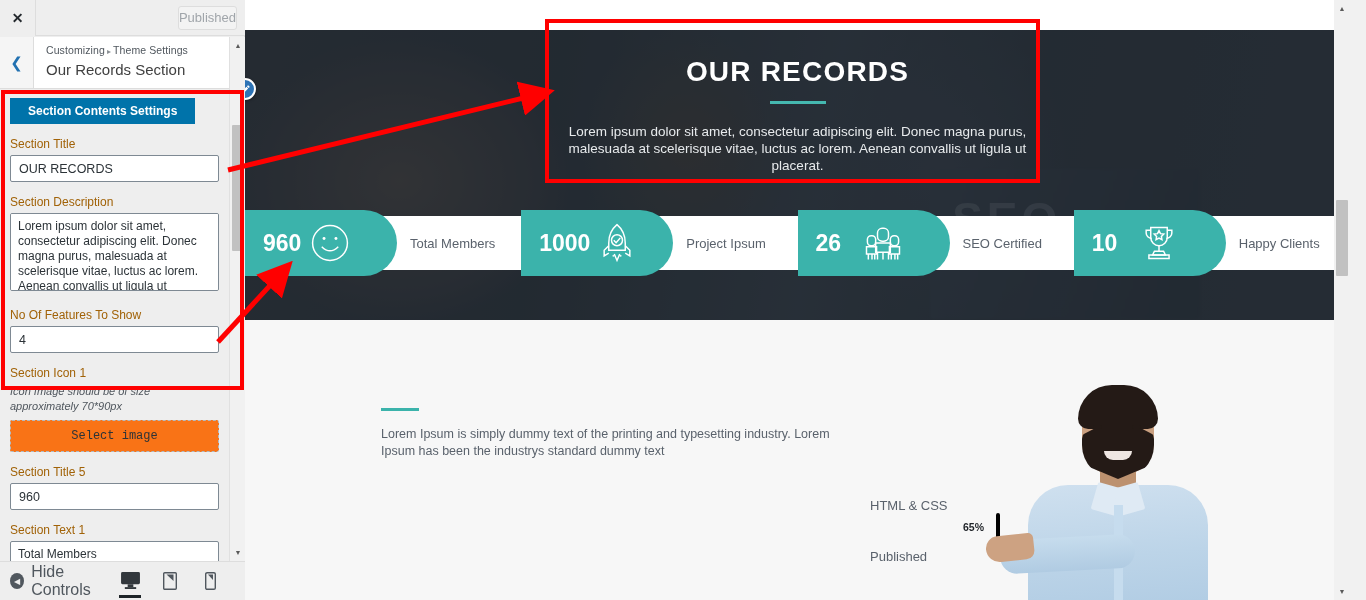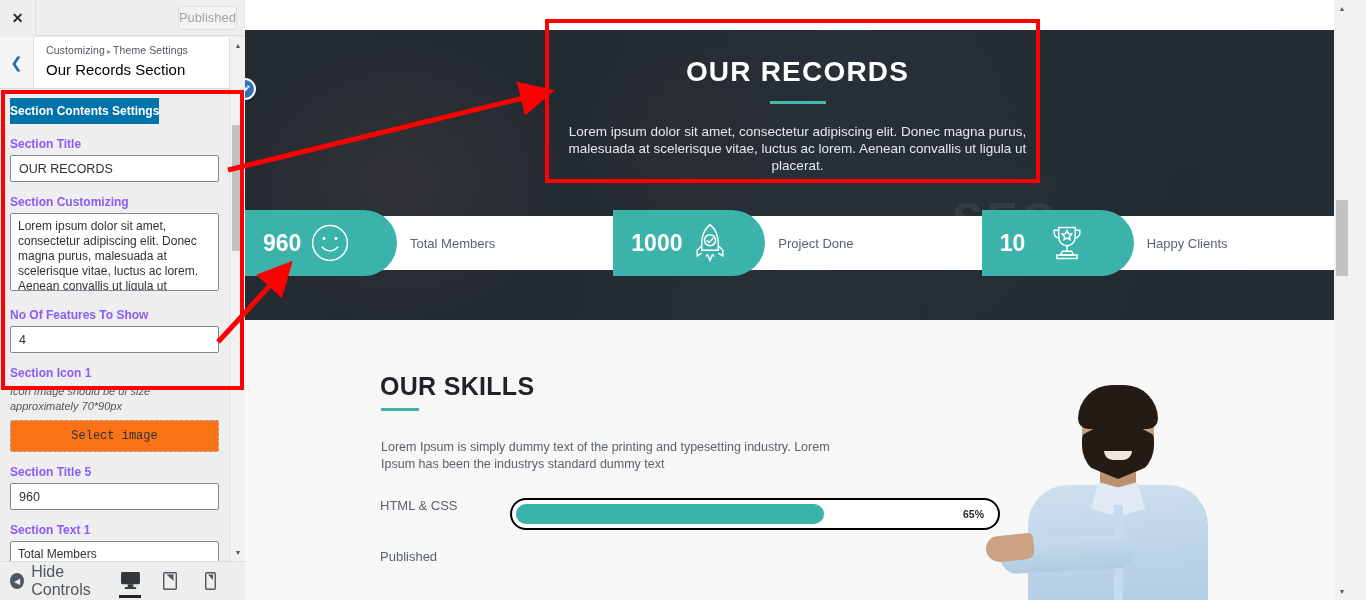--- a/index.html
+++ b/index.html
@@ -41,33 +41,33 @@
     display:flex; align-items:stretch;
   }
   .cz-back {
     width:34px; border-right:1px solid #ddd; background:#f5f5f5;
     display:flex; align-items:center; justify-content:center;
     color:#2271b1; font-size:15px; cursor:pointer;
   }
   .cz-bc-text { padding:6px 10px 0 12px; }
   .cz-bc-path { font-size:10.5px; color:#50575e; line-height:14px; letter-spacing:.1px; }
   .cz-bc-sep { color:#8a8f94; font-size:8px; padding:0 2px; }
-  .cz-bc-title { font-size:15px; color:#000000; line-height:20px; font-weight:400; margin-top:1px; }
+  .cz-bc-title { font-size:15px; color:#404040; line-height:20px; font-weight:400; margin-top:1px; }
 
   .cz-panel {
     position:absolute; top:90px; left:0; width:229px; height:471px;
     background:#eeeeee; overflow:hidden;
   }
   .cz-section-head {
     display:inline-block; background:#0073aa; color:#fff;
-    font-size:12px; font-weight:bold; padding:6px 0;
+    font-size:12px; font-weight:bold; padding:6px 18px;
     margin:8px 0 0 10px; line-height:14px;
   }
   .cz-field { padding:0 10px; margin-top:13px; }
-  .cz-label { font-size:12px; font-weight:bold; color:#8b5cf6; display:block; margin-bottom:4px; }
+  .cz-label { font-size:12px; font-weight:normal; color:#a16207; display:block; margin-bottom:4px; }
   .cz-desc { font-size:11px; font-style:italic; color:#50575e; line-height:15px; display:block; }
   .cz-input {
     width:100%; height:27px; border:1px solid #7e8993; border-radius:2px;
     background:#fff; font-size:12.5px; color:#2c3338;
     padding:3px 8px; font-family:"Liberation Sans", sans-serif;
   }
   .cz-textarea {
     width:100%; border:1px solid #7e8993; border-radius:2px; background:#fff;
     font-size:12px; color:#2c3338; padding:5px 7px; line-height:15px;
     font-family:"Liberation Sans", sans-serif; resize:none;
@@ -197,25 +197,25 @@
   .counter.first .white-strip { left:0; }
 
   
   .skills { position:absolute; top:320px; left:0; width:1105px; height:280px; background:#f7f7f7; }
   .skills-title {
     position:absolute; left:135px; top:52px; font-size:25px; font-weight:bold;
     color:#1f2328; letter-spacing:.3px;
   }
   .skills-rule { position:absolute; left:136px; top:88px; width:38px; height:3px; background:#3bb3ab; }
   .skills-desc {
-    position:absolute; left:136px; top:119px; width:470px;
+    position:absolute; left:136px; top:106px; width:470px;
     font-size:12.5px; line-height:17px; color:#5a626c;
   }
   .bars { position:absolute; left:135px; top:178px; width:620px; }
-  .bar-row { display:flex; align-items:flex-start; height:42px; margin-bottom:9px; }
+  .bar-row { display:flex; align-items:flex-end; height:42px; margin-bottom:9px;flex-direction:column; }
   .bar-label { width:130px; font-size:13px; color:#5a626c; }
   .bar-track {
     position:relative; flex:1; height:32px; background:#fff;
     border:2px solid #000000; border-radius:18px;
   }
   .bar-track.grey { border-color:#e0e0e0; }
   .bar-fill {
     position:absolute; left:4px; top:4px; bottom:4px; background:#3bb3ab; border-radius:14px;
   }
   .bar-fill.grey { background:#d5d5d5; }
@@ -325,23 +325,43 @@
               <path d="M24 4c6 5 9 12 9 20v8H15v-8c0-8 3-15 9-20z"></path>
               <circle cx="24" cy="21" r="6"></circle>
               <path d="M20.5 21l2.5 2.6 4.5-5"></path>
               <path d="M15 27l-5 5v6l5-3M33 27l5 5v6l-5-3"></path>
               <path d="M21 36l3 7 3-7"></path>
               <circle cx="20" cy="38" r="1" fill="#fff" stroke="none"></circle>
               <circle cx="28" cy="38" r="1" fill="#fff" stroke="none"></circle>
             </svg>
           </div>
         </div>
-        <div class="ctext">Project Done</div>
-      </div>
-
+        <div class="ctext">Project Ipsum</div>
+      </div>
+
+      <div class="counter">
+        <div class="white-strip"></div>
+        <div class="pill">
+          <div class="num">26</div>
+          <div class="icon">
+            <svg viewBox="0 0 48 48">
+              <rect x="18" y="8" width="12" height="14" rx="5"></rect>
+              <path d="M16 24h16v10H16z"></path>
+              <path d="M18 34v8M24 34v8M30 34v8"></path>
+              <rect x="7" y="16" width="9" height="11" rx="4"></rect>
+              <path d="M6 28h11v8H6z"></path>
+              <path d="M8 36v6M12 36v6M15 36v6"></path>
+              <rect x="32" y="16" width="9" height="11" rx="4"></rect>
+              <path d="M31 28h11v8H31z"></path>
+              <path d="M33 36v6M37 36v6M40 36v6"></path>
+            </svg>
+          </div>
+        </div>
+        <div class="ctext">SEO Certified</div>
+      </div>
 
       <div class="counter">
         <div class="white-strip"></div>
         <div class="pill">
           <div class="num">10</div>
           <div class="icon">
             <svg viewBox="0 0 48 48">
               <path d="M15 7h18v11a9 9 0 0 1-18 0z"></path>
               <path d="M15 10h-5v3a6 6 0 0 0 6 6M33 10h5v3a6 6 0 0 1-6 6"></path>
               <path d="M24 27v6M19 33h10l2 4H17z"></path>
@@ -350,21 +370,20 @@
             </svg>
           </div>
         </div>
         <div class="ctext">Happy Clients</div>
       </div>
 
     </div>
 
     <div class="skills">
 
-      <div class="skills-title">OUR SKILLS</div>
       <div class="skills-rule"></div>
       <div class="skills-desc">Lorem Ipsum is simply dummy text of the printing and typesetting industry. Lorem Ipsum has been the industrys standard dummy text</div>
 
       <div class="bars">
         <div class="bar-row">
           <div class="bar-label">HTML &amp; CSS</div>
           <div class="bar-track">
             <div class="bar-fill" id="fill0" style="width: calc(65% - 8px);"></div>
             <div class="bar-pct">65%</div>
           </div>
@@ -417,21 +436,21 @@
 
     <div class="cz-panel">
       <div class="cz-section-head">Section Contents Settings</div>
 
       <div class="cz-field">
         <span class="cz-label">Section Title</span>
         <input class="cz-input" type="text" value="OUR RECORDS" style="">
       </div>
 
       <div class="cz-field">
-        <span class="cz-label">Section Customizing</span>
+        <span class="cz-label">Section Description</span>
         <textarea class="cz-textarea cz-ta-desc" style="">Lorem ipsum dolor sit amet, consectetur adipiscing elit. Donec magna purus, malesuada at scelerisque vitae, luctus ac lorem. Aenean convallis ut ligula ut placerat.</textarea>
       </div>
 
       <div class="cz-field">
         <span class="cz-label">No Of Features To Show</span>
         <input class="cz-input" type="text" value="4" style="">
       </div>
 
       <div class="cz-field">
         <span class="cz-label">Section Icon 1</span>

